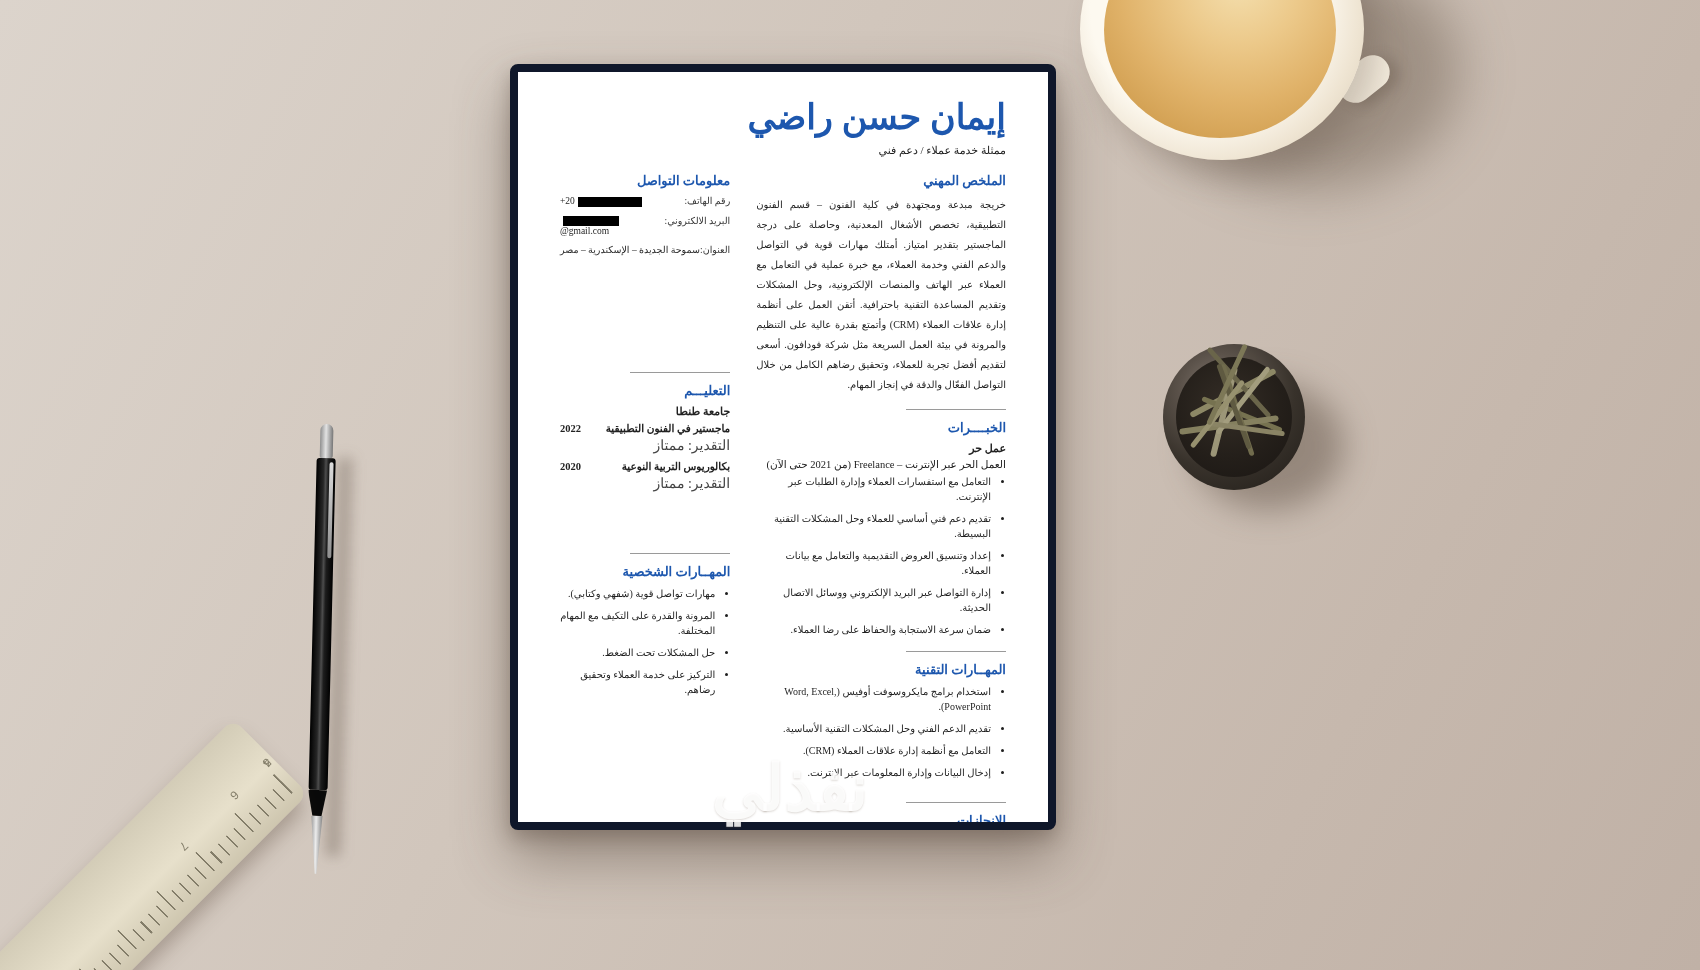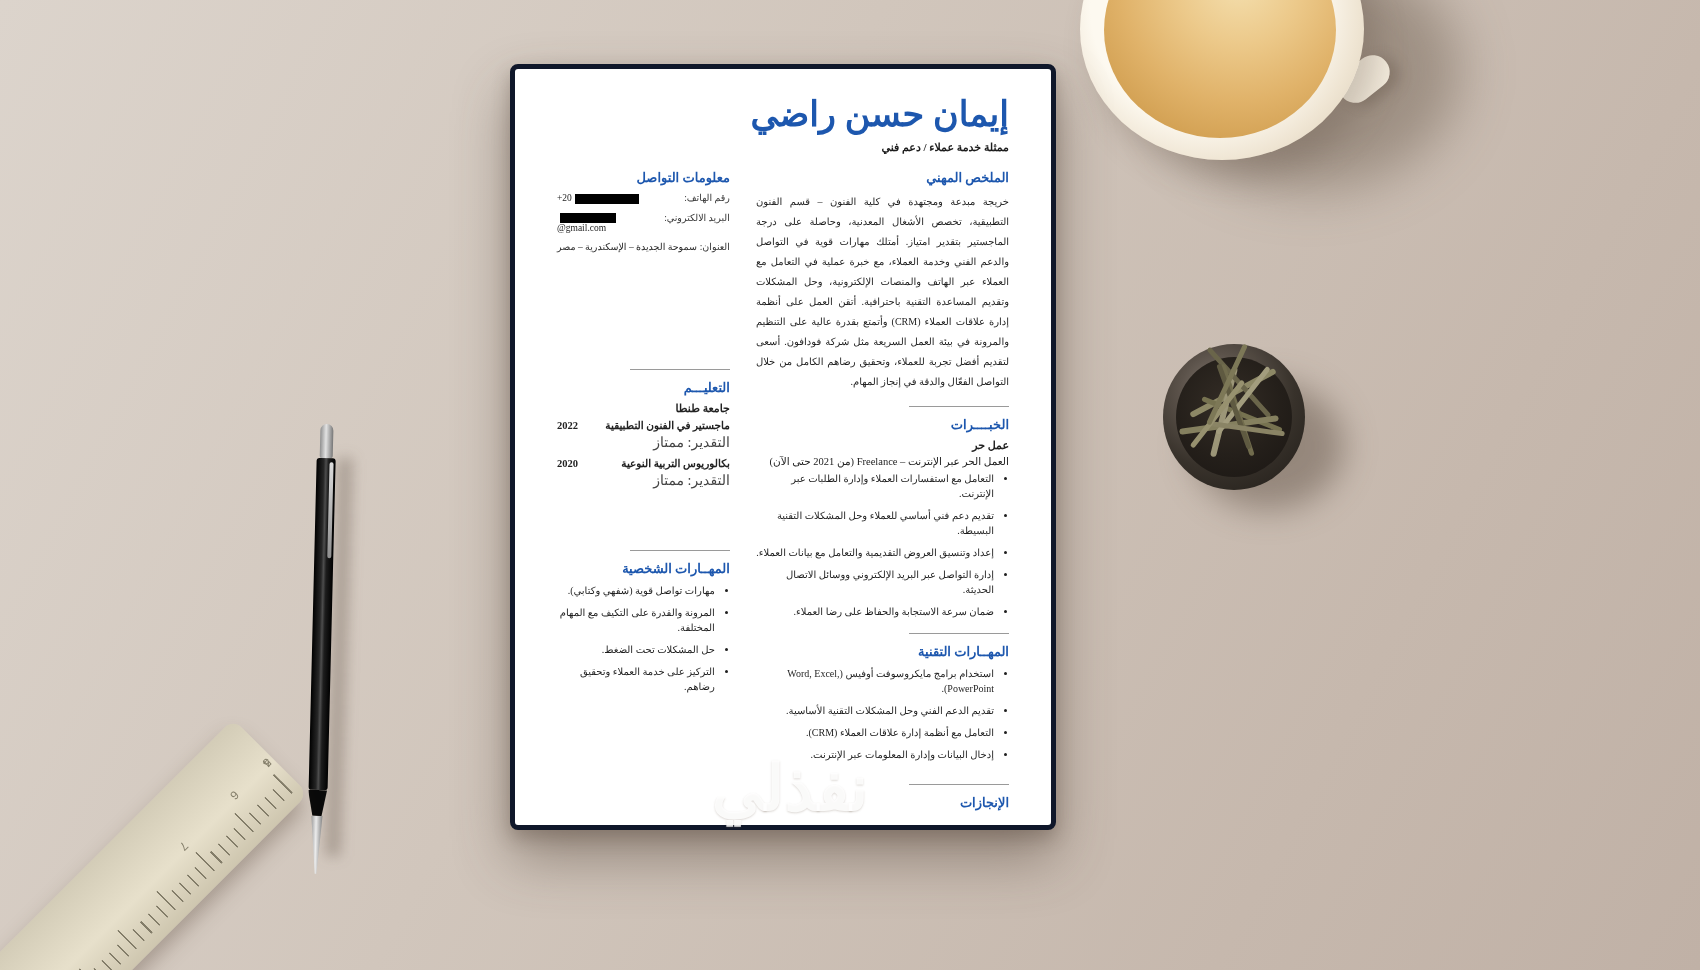--- a/index.html
+++ b/index.html
@@ -72,27 +72,27 @@
 
   
   .watermark { position:absolute; left:628px; top:754px; width:324px; text-align:center; z-index:6; }
   .wm-logo { font-size:64px; line-height:1.1; font-weight:bold; color:rgba(255,255,255,.85);
     text-shadow: 0 1px 2px rgba(120,104,88,.25); }
   .wm-site { font-family:"Liberation Sans",sans-serif; font-size:30px; letter-spacing:1px;
     color:rgba(255,255,255,.8); margin-top:2px; }
 
   
   .page { position:absolute; left:510px; top:64px; width:546px; height:766px; z-index:2;
-    background:#ffffff; border:5px solid #0f172a; border-radius:8px;
+    background:#ffffff; border:8px solid #0f172a; border-radius:8px;
     box-shadow: 0 28px 55px rgba(78,63,50,.45), 0 8px 18px rgba(78,63,50,.3); }
   .page-inner { direction:rtl; width:100%; height:100%; padding:24px 42px 0 42px; overflow:hidden;
     color:#222; }
 
   .cv-name { font-size:35px; font-weight:bold; color:#1d57ae; line-height:1.25; }
-  .cv-subtitle { font-size:11px; color:#1d1d1d; margin-top:4px; margin-bottom:16px;font-weight:bold; }
+  .cv-subtitle { font-size:11px; color:#1d1d1d; margin-top:4px; margin-bottom:16px; }
 
   .columns { display:flex; gap:26px; }
   .col-main { flex:0 0 56%; }
   .col-side { flex:1; }
 
   .sec-heading { font-size:13px; font-weight:bold; color:#1d57ae; margin-bottom:6px; }
   .rule { width:100px; height:1px; background:#9a9a9a; margin:14px 0 10px 0; margin-left:auto; margin-right:0; }
   .rule-wide-gap { margin-top:22px; }
 
   .summary-text { font-size:10px; line-height:2.0; text-align:justify; text-align-last:right; color:#1f1f1f; }

